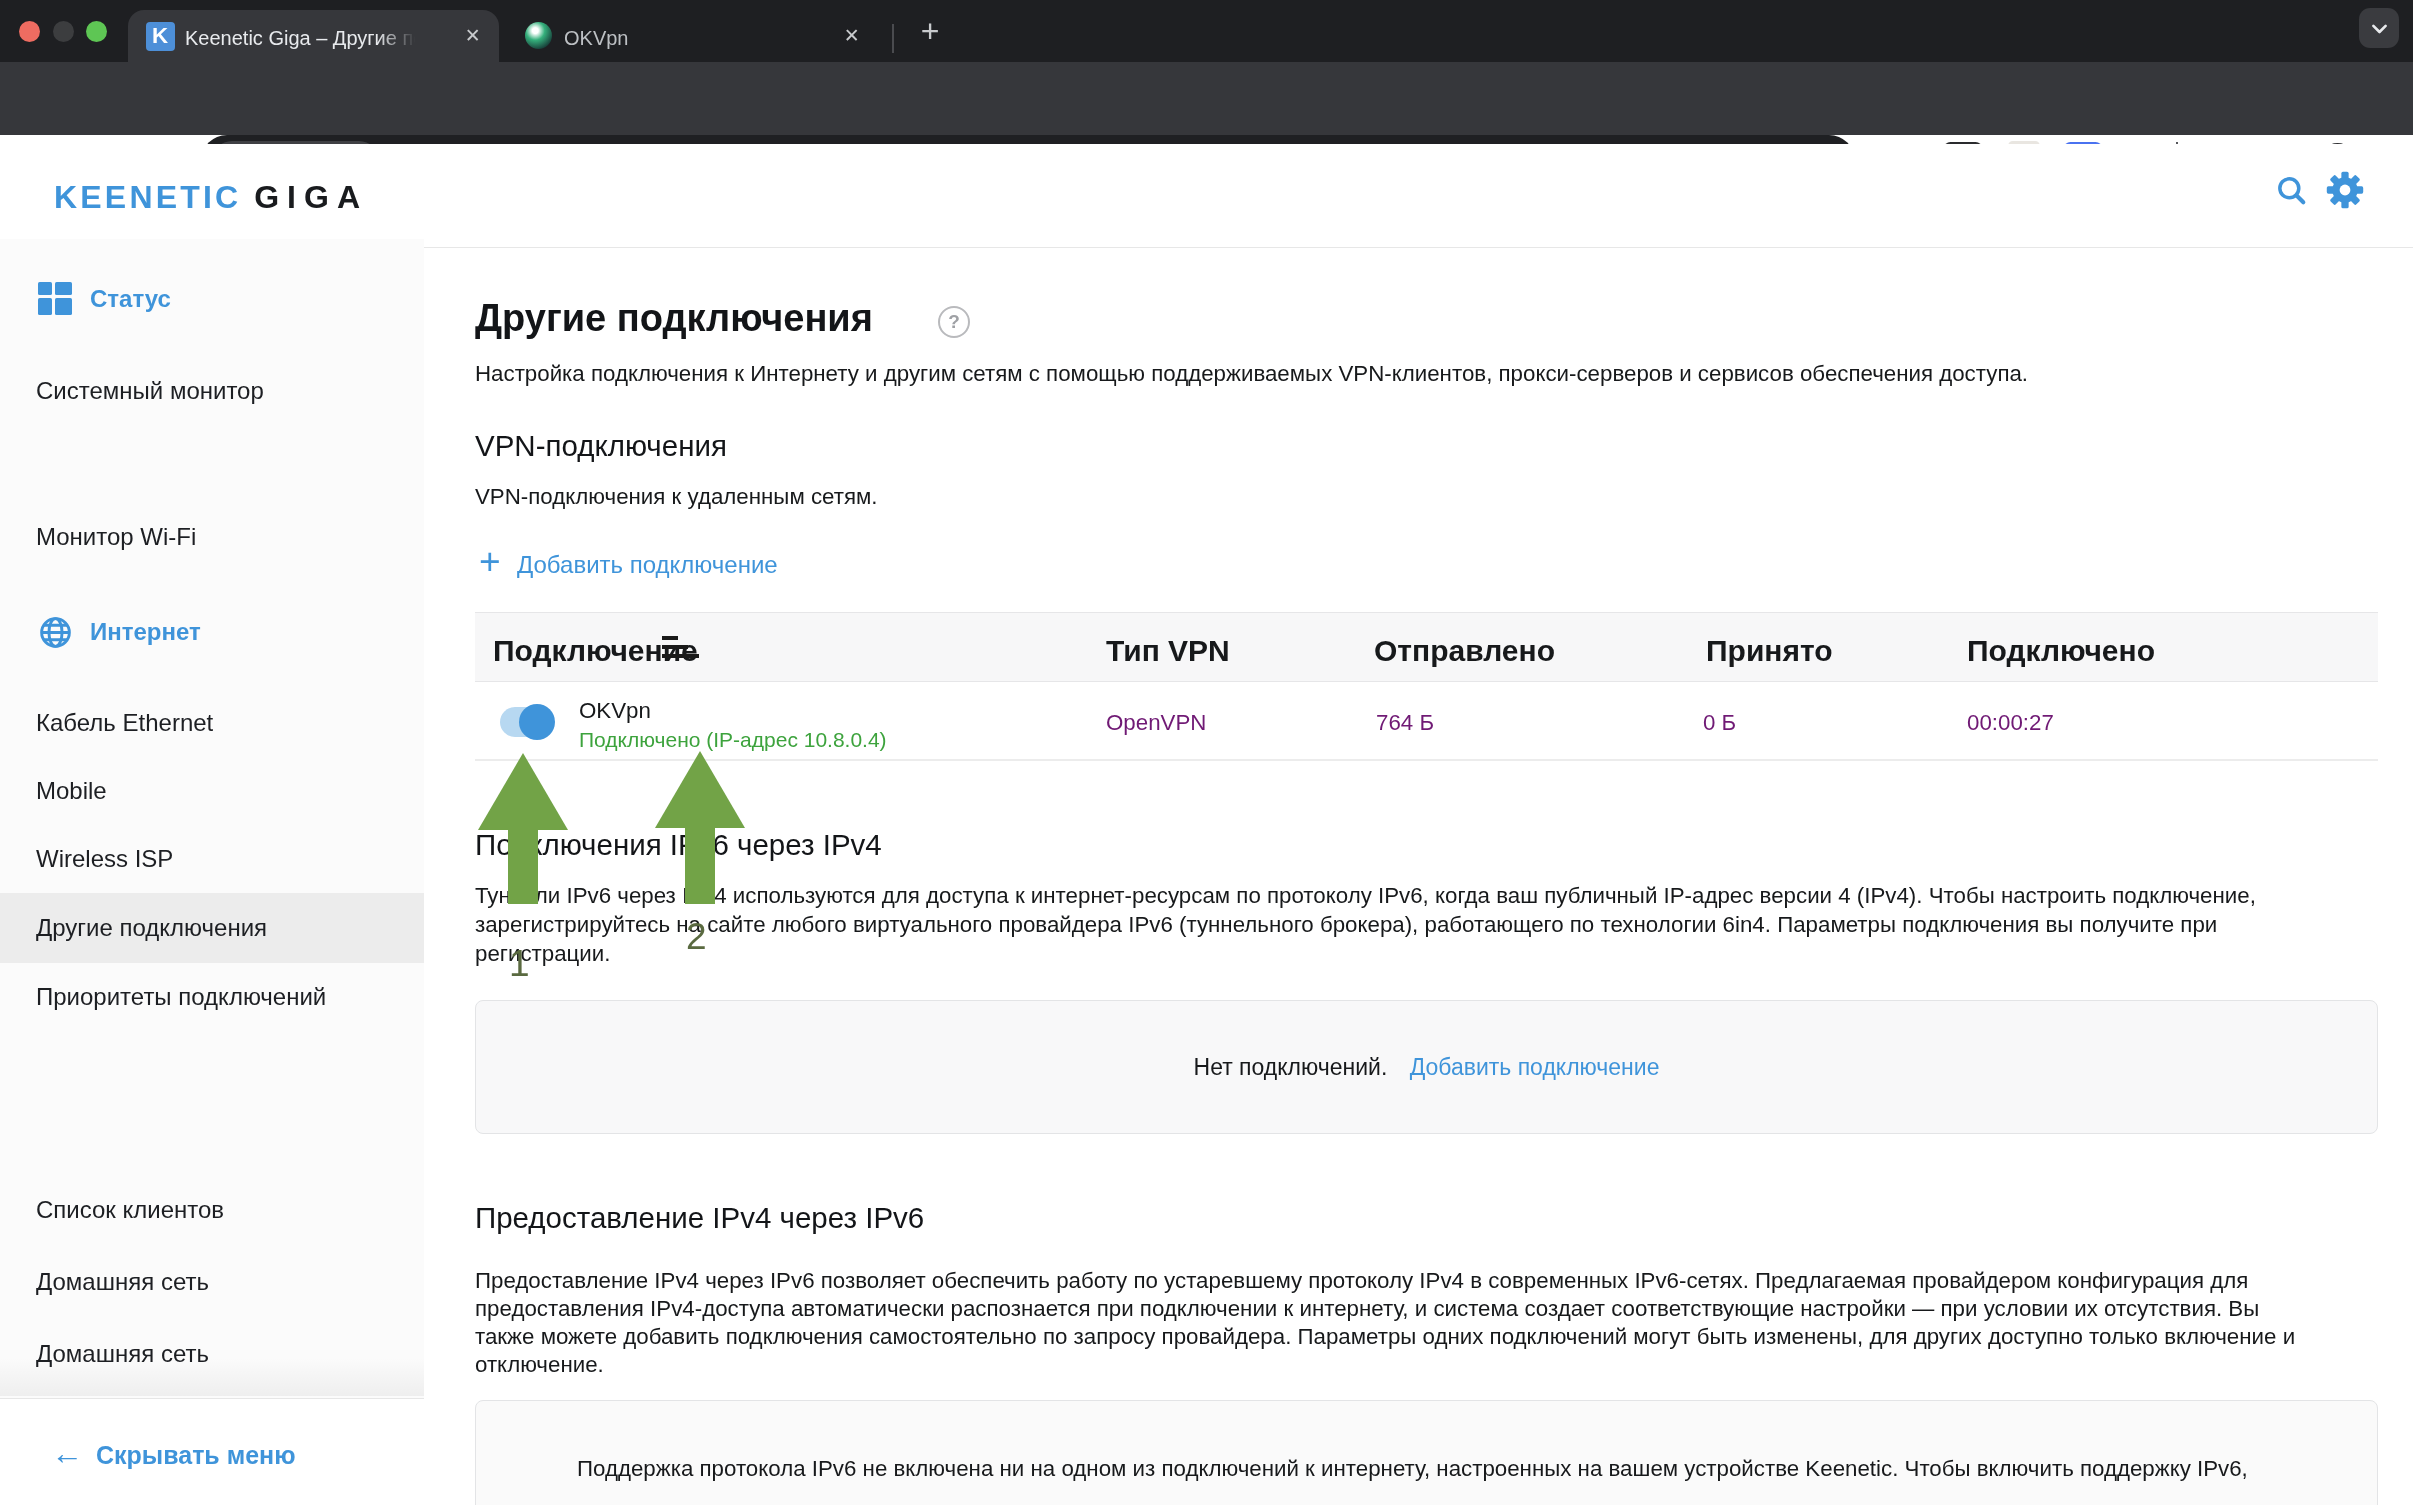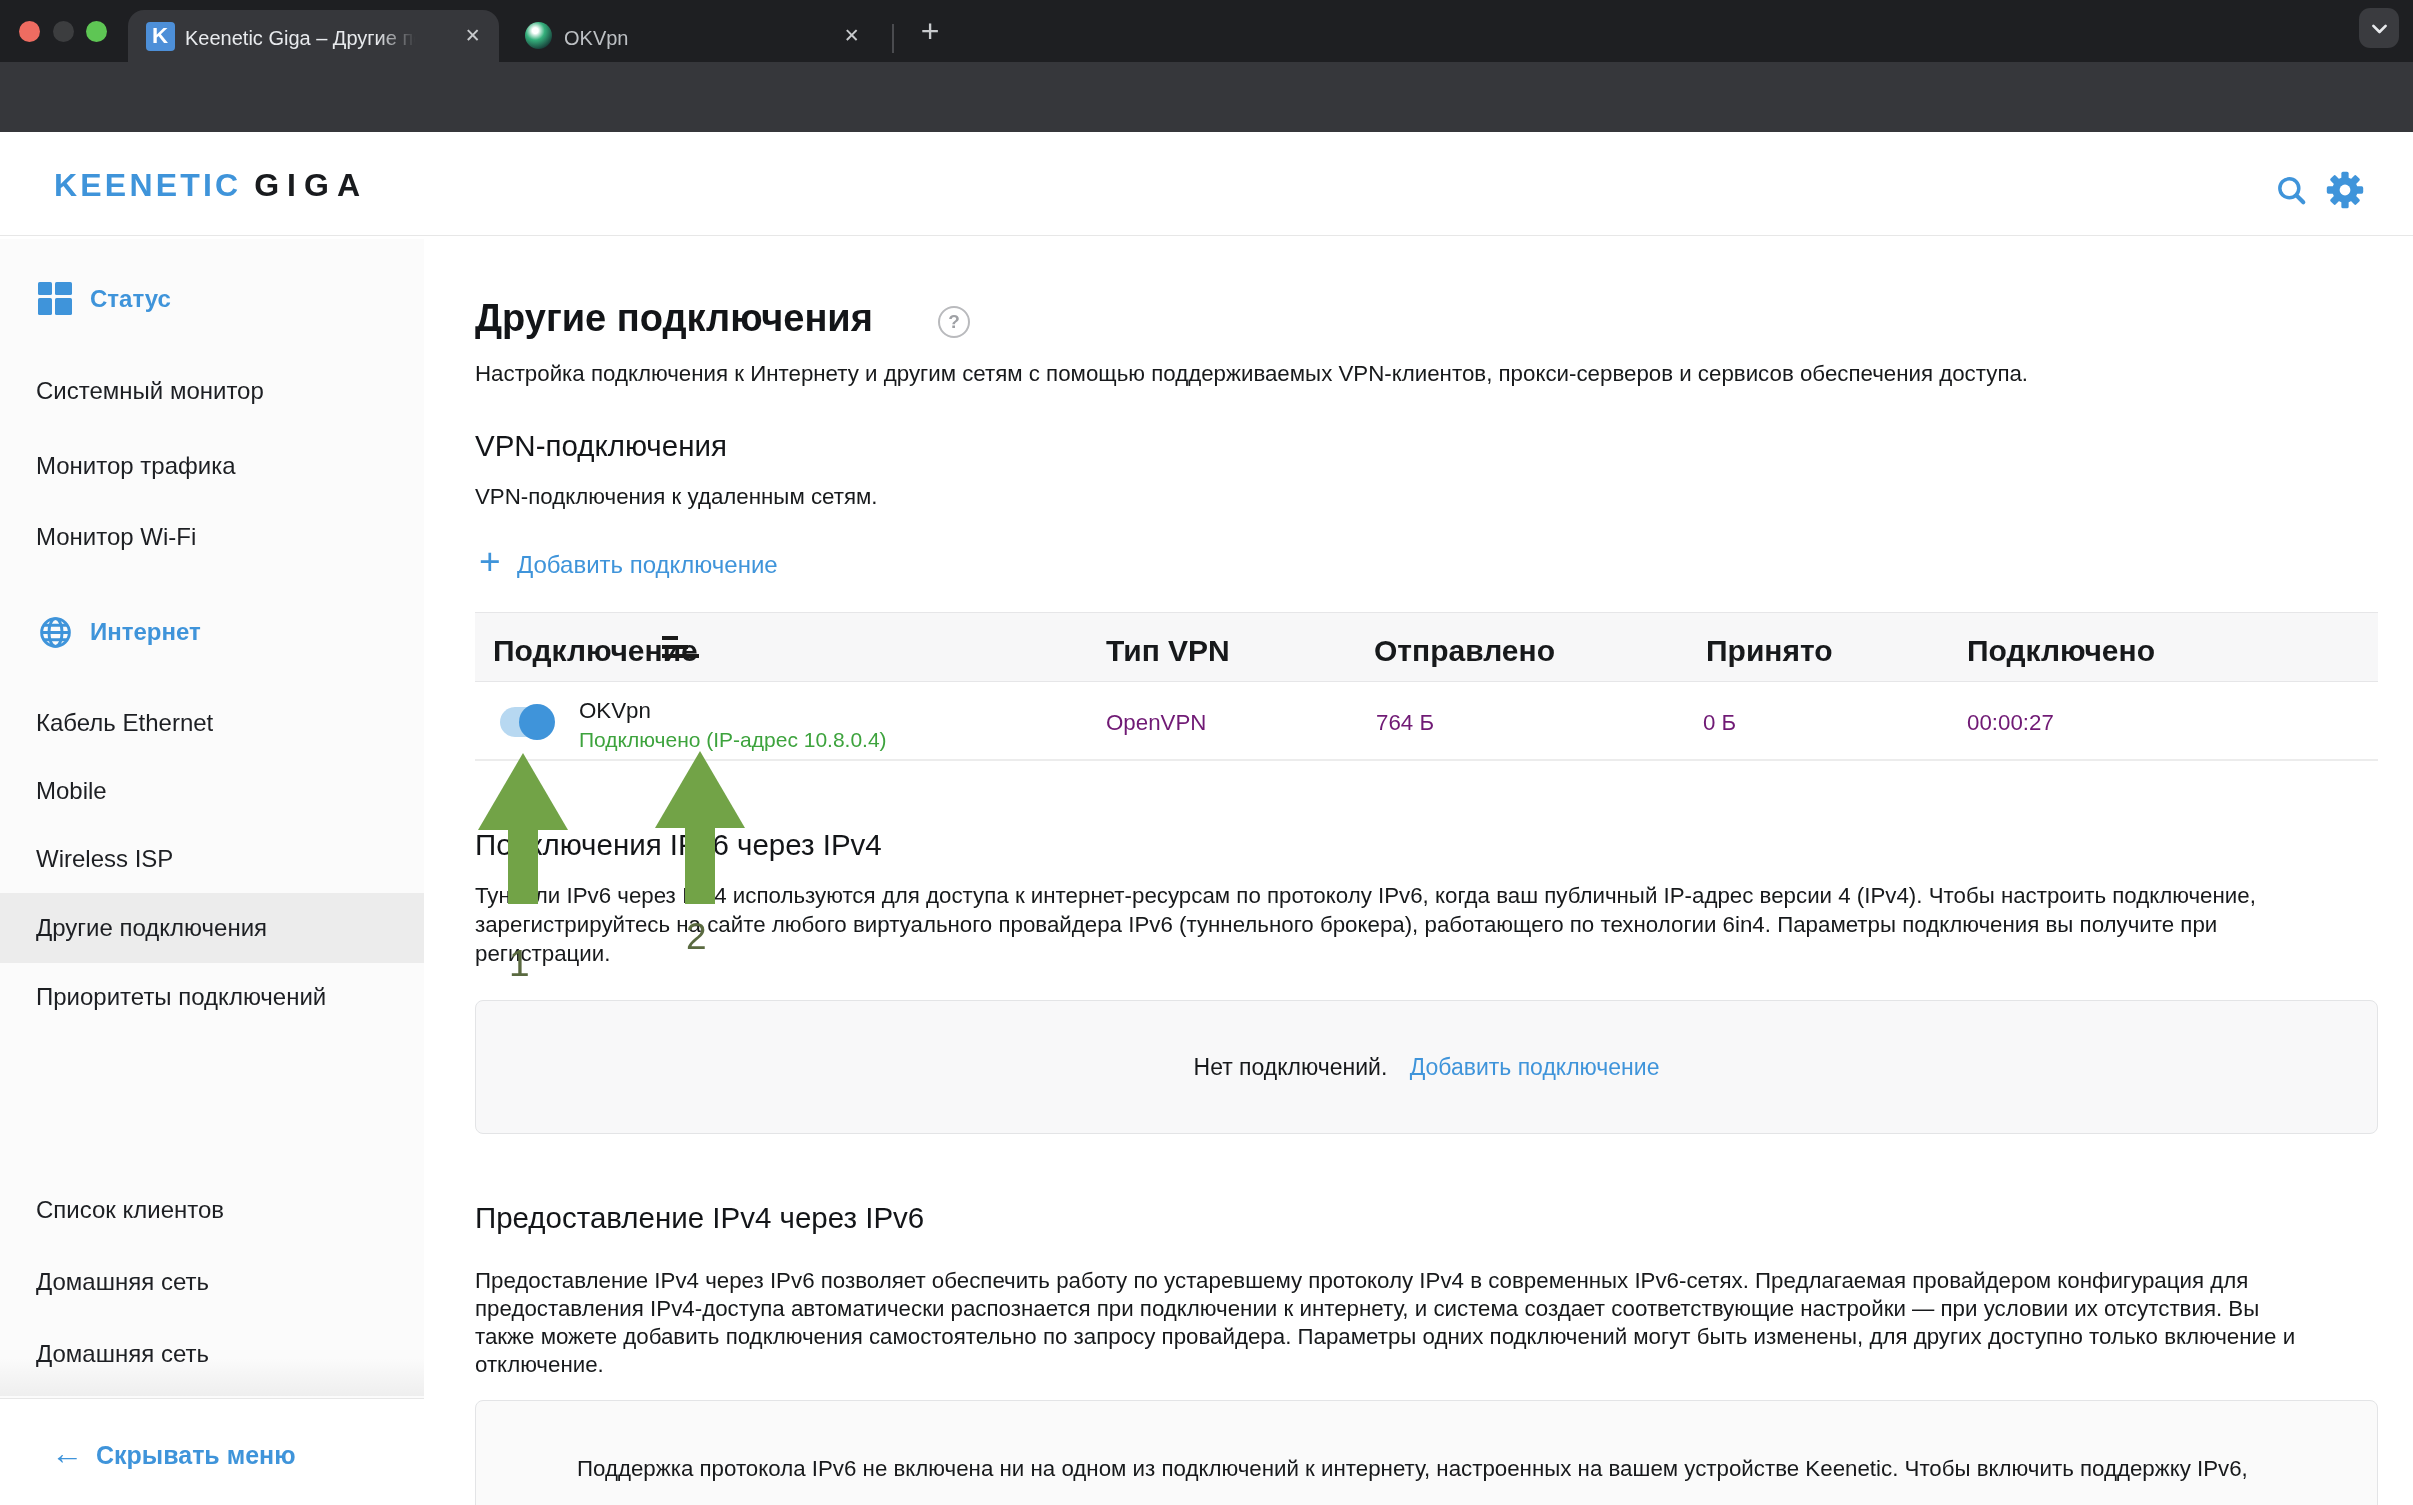--- a/index.html
+++ b/index.html
@@ -58,21 +58,21 @@
   .detective-ico { position:relative; background:#e9e6e1; border-radius:4.8px; width:32px; height:37px; top:-1.6px; }
   .detective-band { position:absolute; left:-2.4px; top:12.8px; width:37px; height:11.2px; background:#4b3434; border-radius:4.8px; }
   .detective-eye { position:absolute; top:15px; width:7.2px; height:7.2px; border-radius:50%; background:#d8cfc6; }
   .kb-ico { background:#4a72f0; }
   .kb-inner { width:22.3px; height:14.4px; border:2.4px solid #fff; border-radius:2.4px; }
   .vdiv { position:absolute; left:2176px; top:80px; width:1.6px; height:37px; background:#55565a; }
   .avatar-ico { background:#2f3033; border-radius:50%; width:37px; height:37px; top:81px; }
   .dots { font-size:24px; color:#c8cacd; letter-spacing:0; line-height:12.8px; }
 
   
-  .appheader { position:absolute; left:0; top:132px; width:2413px; height:104px; background:#fff;
+  .appheader { position:absolute; left:0; top:144px; width:2413px; height:104px; background:#fff;
                border-bottom:1.6px solid #e7e7e7; }
   .logo { position:absolute; left:54px; top:35px; font-size:32px; white-space:nowrap; }
   .logo .brand { color:#3f94da; font-weight:bold; letter-spacing:3.2px; }
   .logo .model { color:#191b1e; font-weight:600; letter-spacing:8px; margin-left:12.8px; }
   .hdr-ico { position:absolute; top:169px; width:42px; height:42px; display:flex; align-items:center; justify-content:center; }
 
   .sidebar { position:absolute; left:0; top:239px; width:424px; height:1266px; background:#fbfbfb; }
   .sb-item { position:absolute; left:0; width:424px; height:70px; display:flex; align-items:center;
              padding-left:36px; font-size:24px; color:#1d1f23; }
   .sb-item.selected { background:#ececec; }
@@ -276,21 +276,20 @@
     <div class="sb-group" style="top:25px;">
       <div class="g-ico status-grid">
           <div></div>
           <div></div>
           <div></div>
           <div></div>
         </div>
       <div class="g-label">Статус</div>
     </div>
     <div class="sb-item" style="top:117px;">Системный монитор</div>
-    <div class="sb-item" style="top:192px;">Монитор трафика</div>
     <div class="sb-item" style="top:263px;">Монитор Wi-Fi</div>
 
     <div class="sb-group" style="top:358px;">
       <div class="g-ico">
         <svg width="35" height="35" viewBox="0 0 24 24">
             <g fill="none" stroke="#3f94da" stroke-width="2">
               <circle cx="12" cy="12" r="9.5"></circle>
               <ellipse cx="12" cy="12" rx="4.5" ry="9.5"></ellipse>
               <path d="M2.5 12h19M4 7h16M4 17h16"></path>
             </g>

